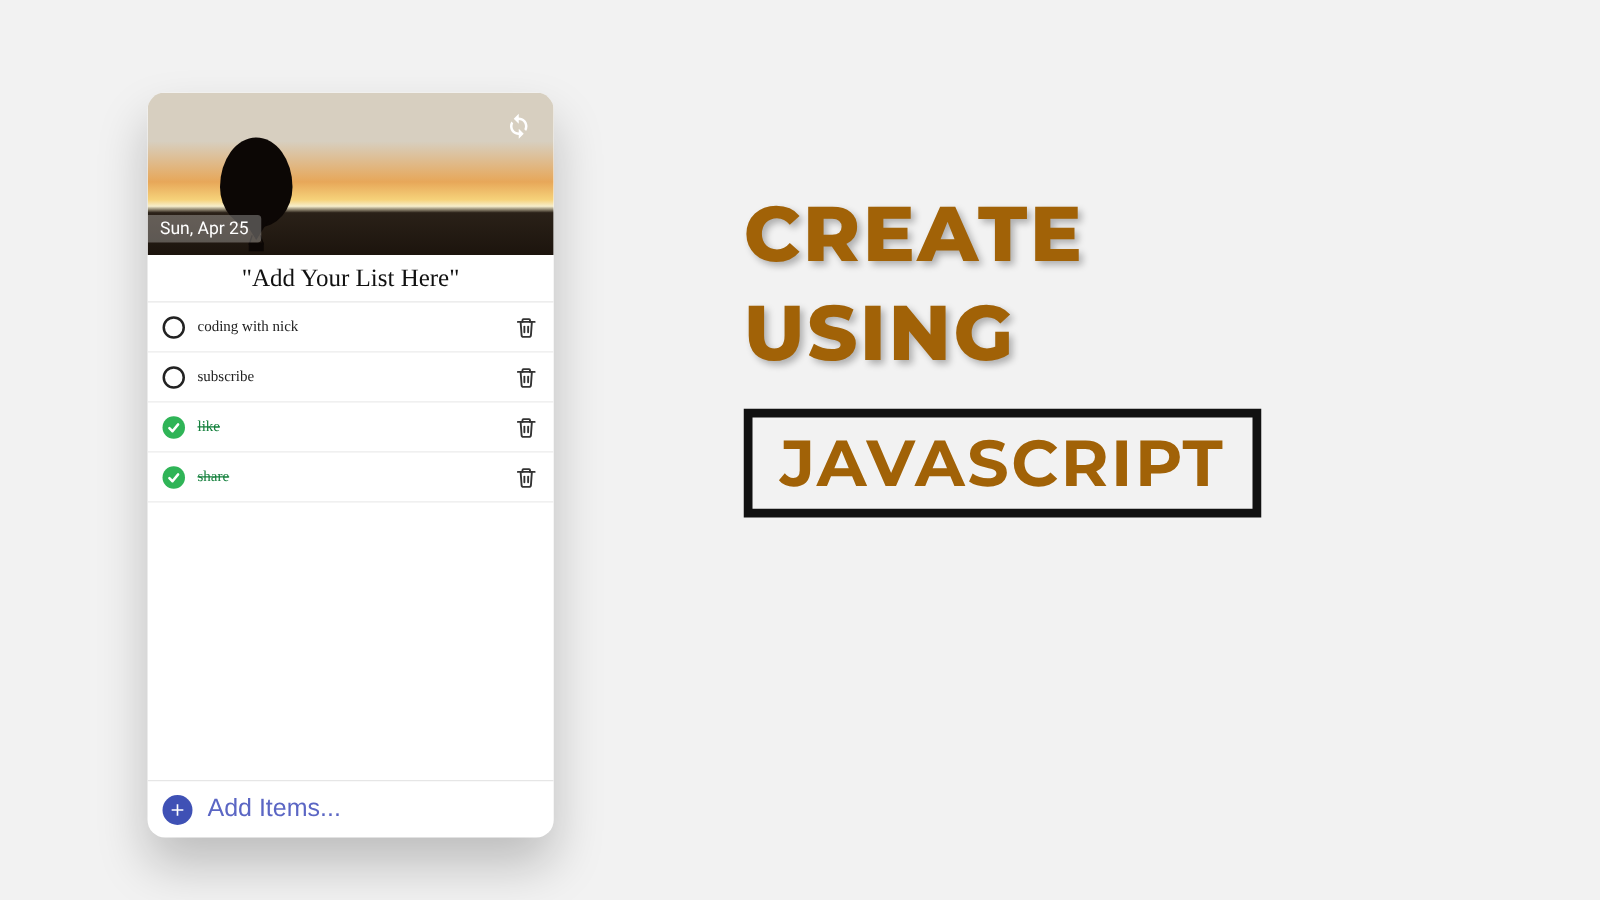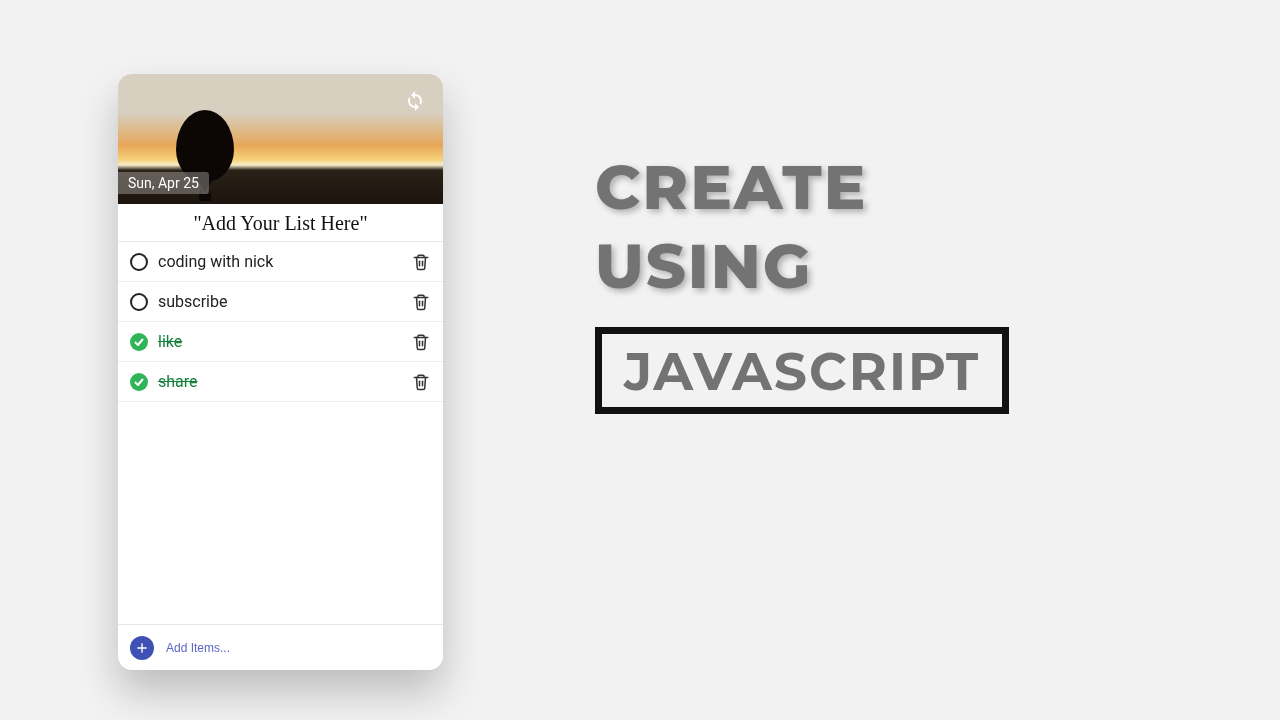--- a/index.html
+++ b/index.html
@@ -121,21 +121,21 @@
   }
   .item .chk.unchecked {
     border: 2px solid #222; border-radius: 50%;
   }
   .item .chk.checked {
     background: #2fb457; border-radius: 50%;
     color: #fff;
   }
   .item .chk.checked svg { width: 12px; height: 12px; }
   .item .label {
-    flex: 1 1 auto; font-size: 16px; color: #222;
+    flex: 1 1 auto; font-size: 12px; color: #222; font-family: Liberation Serif, serif;
   }
   .item.done .label {
     color: #15803d; text-decoration: line-through;
   }
   .item .del {
     width: 20px; height: 20px; color: #333; cursor: pointer;
     display: flex; align-items: center; justify-content: center;
   }
   .item .del svg { width: 18px; height: 18px; }
 
@@ -152,34 +152,34 @@
     width: 24px; height: 24px;
     background: #3f51b5; border-radius: 50%;
     color: #fff;
     display: flex; align-items: center; justify-content: center;
     cursor: pointer;
   }
   .add-row .plus svg { width: 16px; height: 16px; }
   .add-row input {
     flex: 1 1 auto;
     border: none; outline: none;
-    font-size: 12px;
+    font-size: 20px;
     color: #3f51b5;
     background: transparent;
   }
   .add-row input::placeholder { color: #5b66c4; }
 
   
   .title {
     position: absolute;
     left: 595px;
     top: 148px;
     font-family: Montserrat, "Segoe UI", Arial, sans-serif;
     font-weight: 800;
-    color: #737373;
+    color: #a16207;
   }
   .title .line {
     font-size: 62px;
     letter-spacing: 2px;
     text-shadow: 3px 3px 6px rgba(0,0,0,0.28);
     line-height: 1.28;
   }
   .title .boxed-wrap { margin-top: 20px; }
   .title .boxed {
     display: inline-block;

